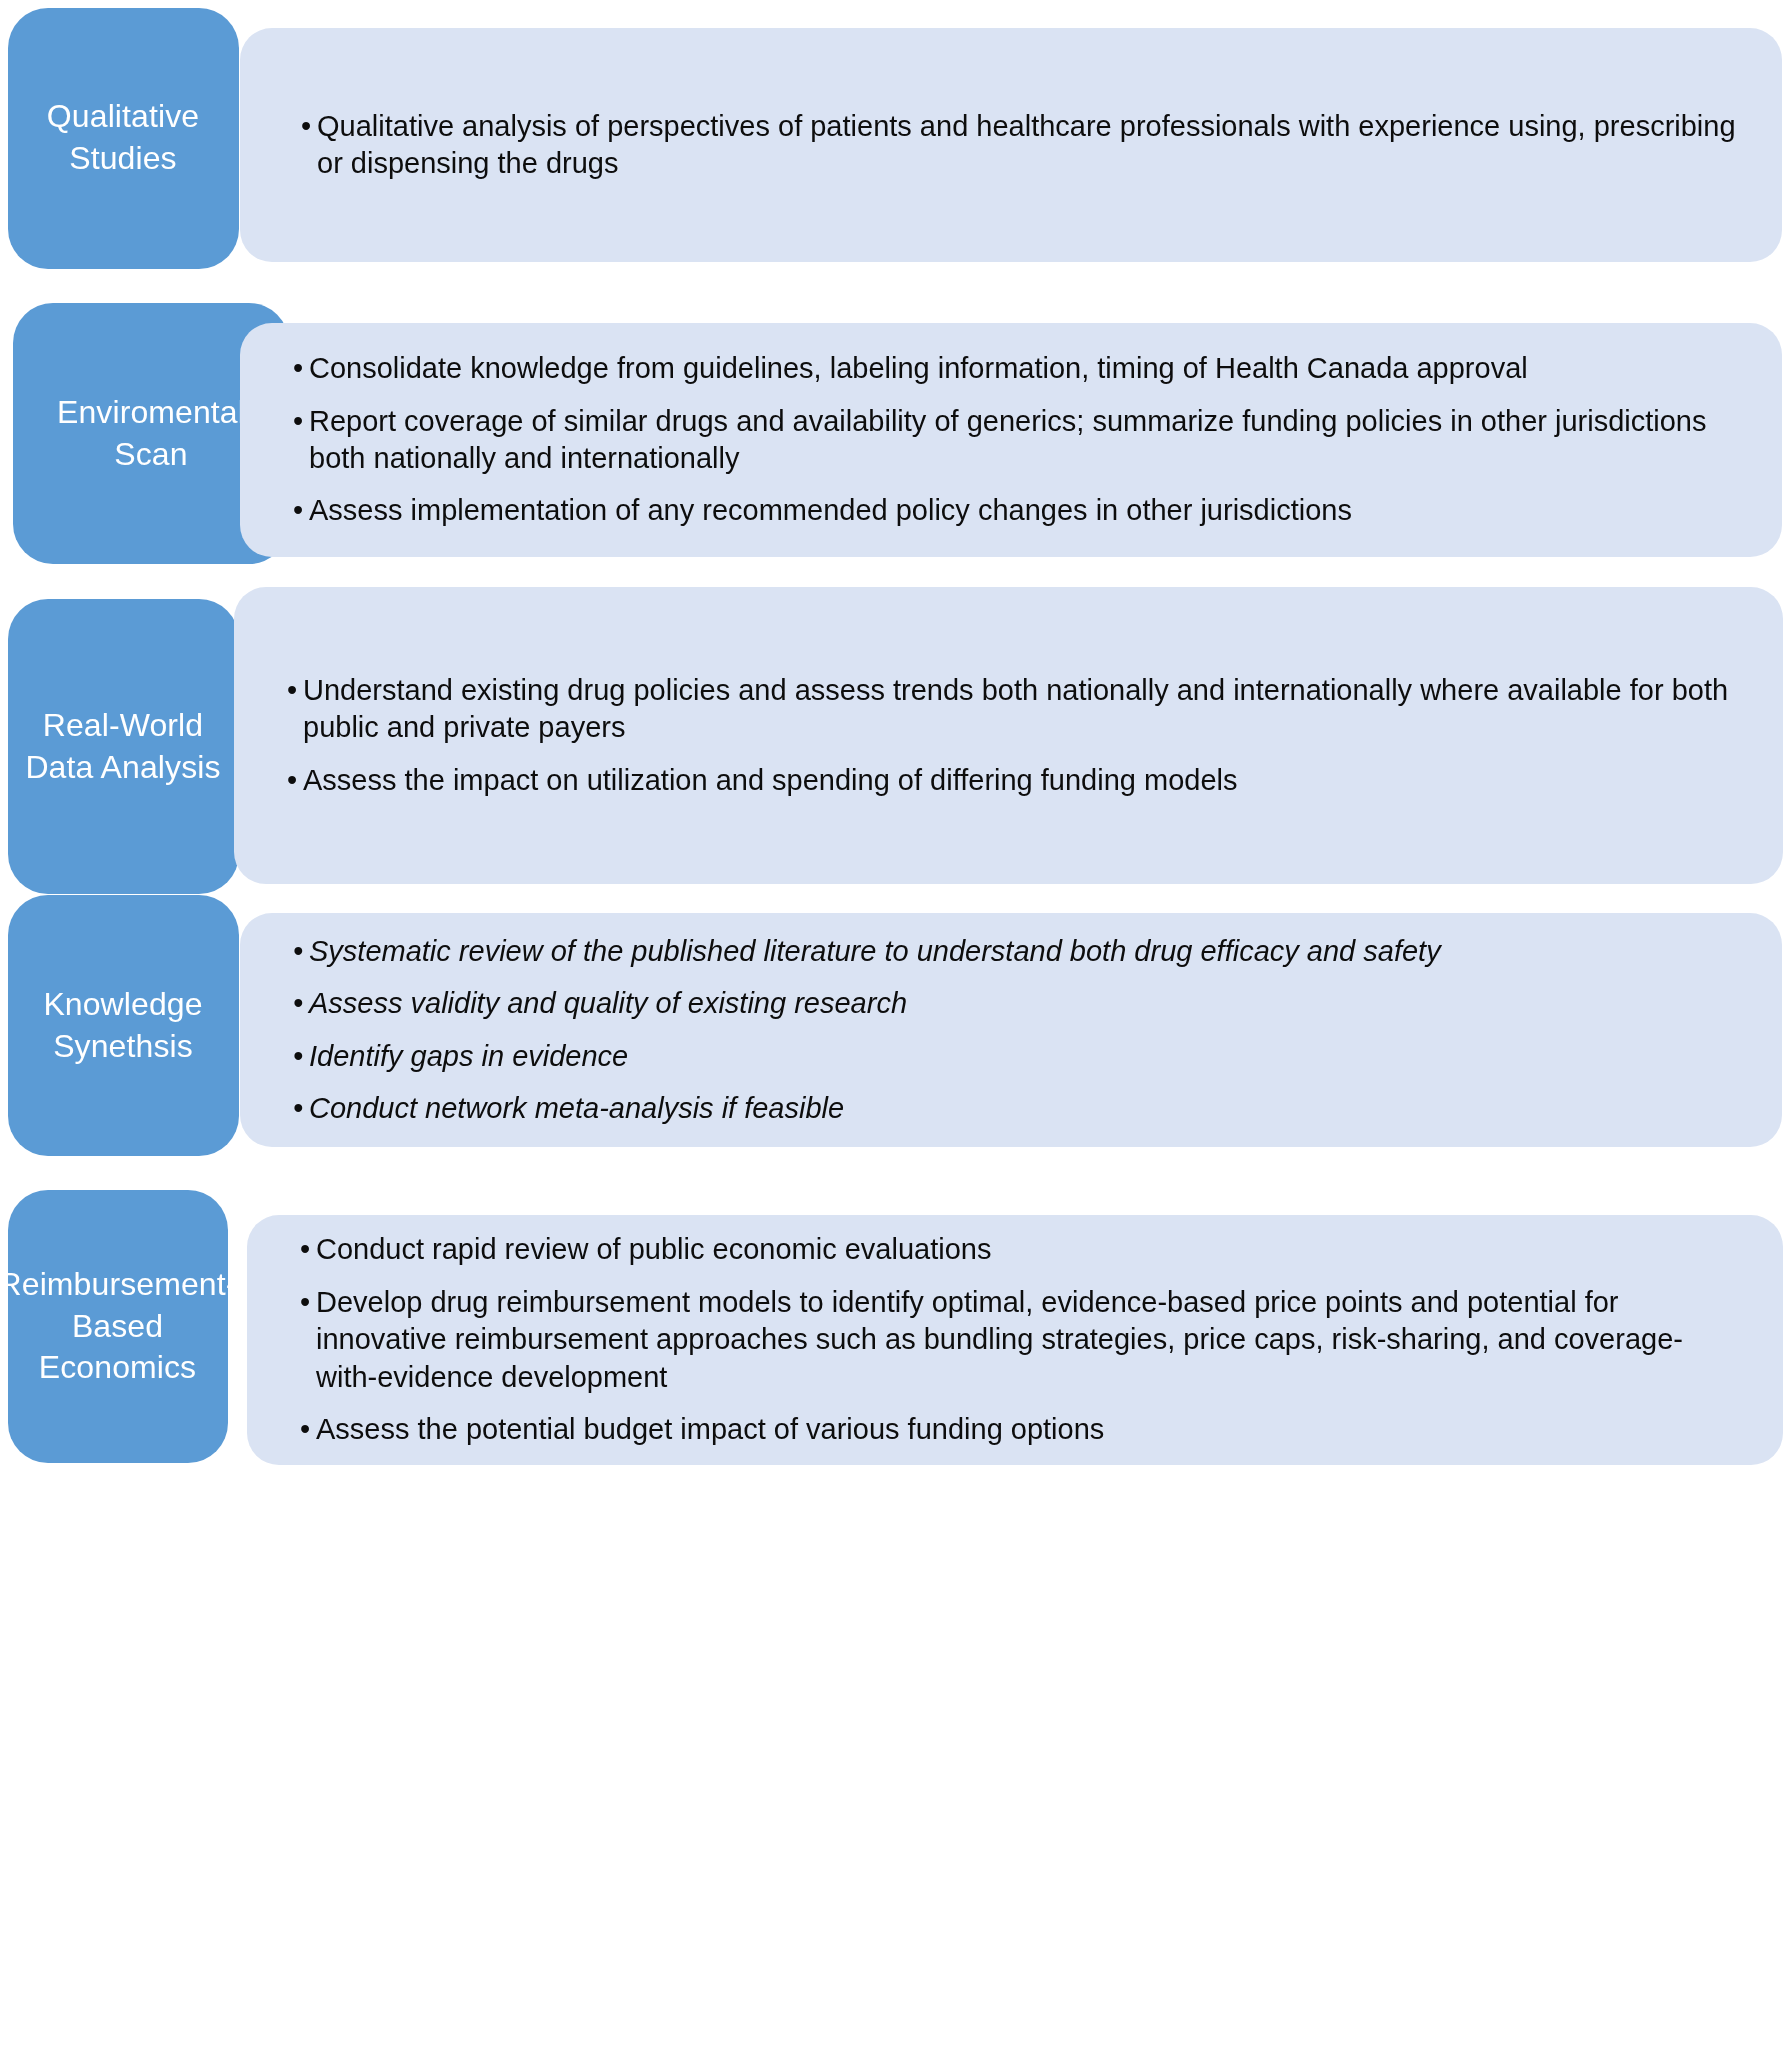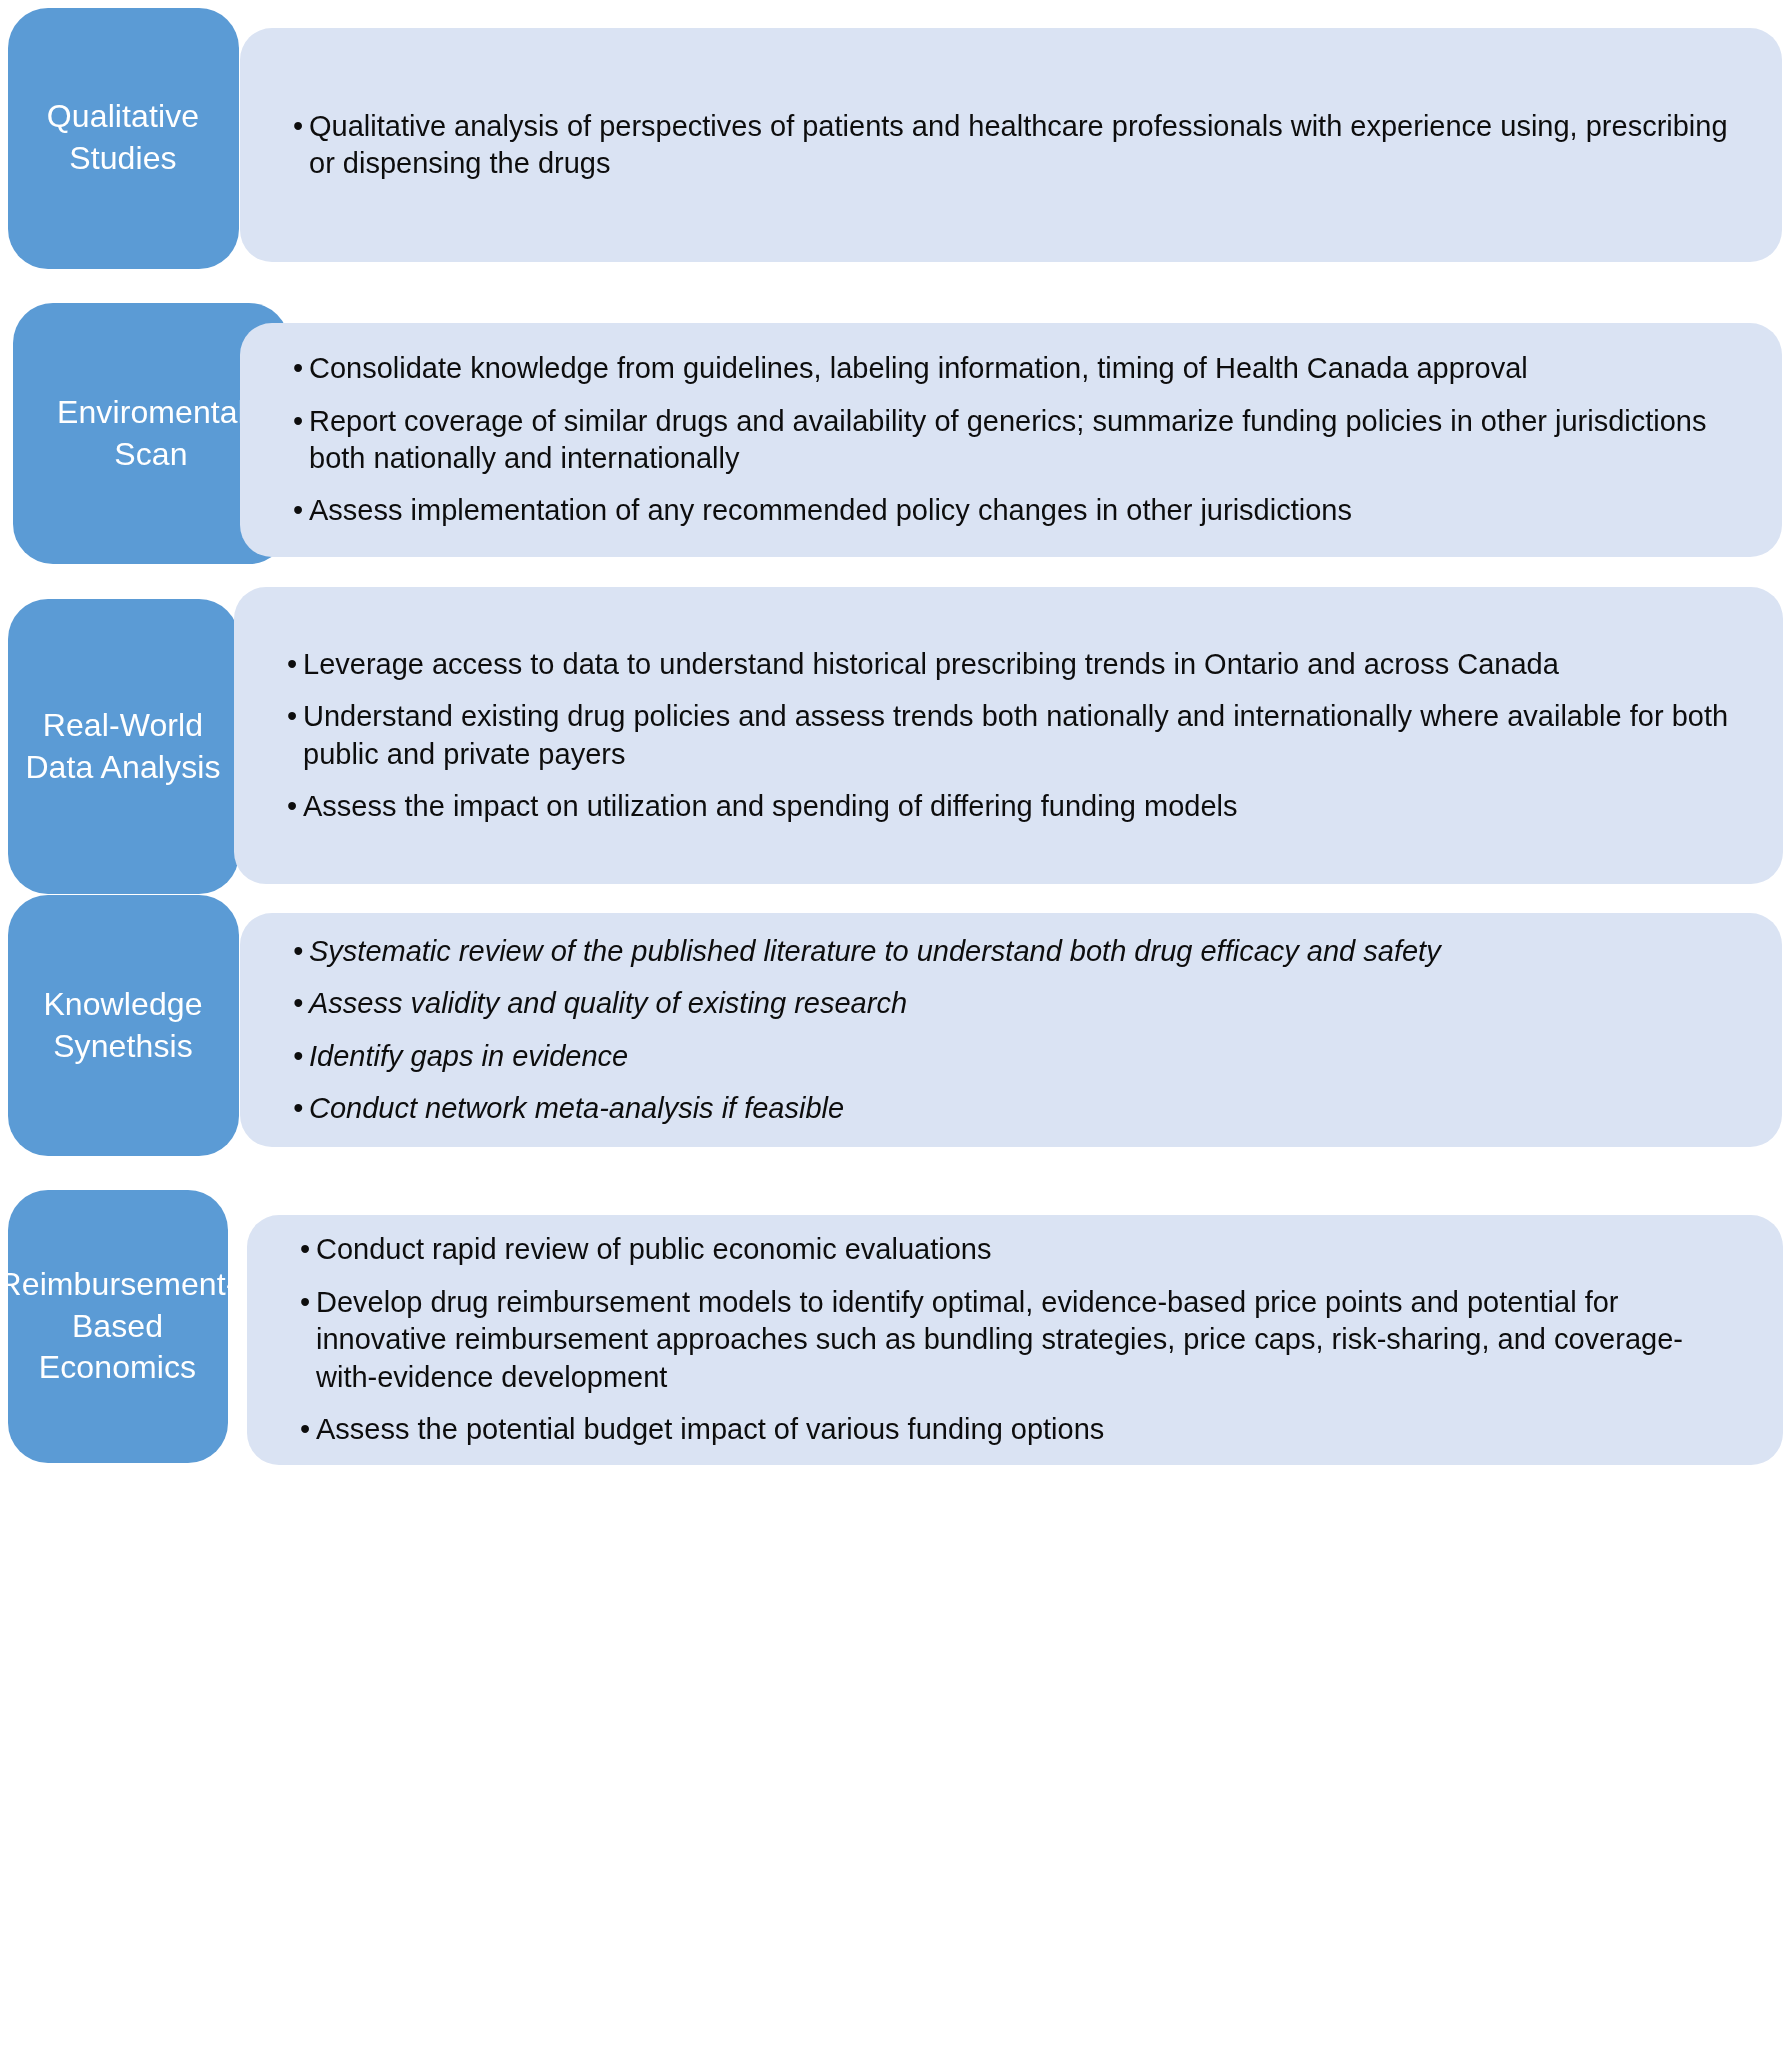--- a/index.html
+++ b/index.html
@@ -72,21 +72,21 @@
     position: absolute;
     left: 0;
     top: 0;
     font-size: 29px;
     line-height: 1.29;
     color: #0d0d0d;
   }
 
   
   #row-0 .label-box   { left: 7.5px;  top: 7.5px;    width: 231px; height: 261px; }
-  #row-0 .content-box { left: 240px; top: 28px;  width: 1542px; height: 234px; }
+  #row-0 .content-box { left: 240px; top: 28px;  width: 1542px; height: 234px; padding-left: 8px; }
 
   #row-1 .label-box   { left: 13px;  top: 303px;  width: 276px; height: 261px; }
   #row-1 .content-box { left: 240px; top: 323px; width: 1542px; height: 234px; }
 
   #row-2 .label-box   { left: 7.5px;  top: 599px;  width: 231px; height: 295px; }
   #row-2 .content-box { left: 234px; top: 587px; width: 1549px; height: 297px; }
 
   #row-3 .label-box   { left: 7.5px;  top: 895px;  width: 231px; height: 261px; }
   #row-3 .content-box { left: 240px; top: 913px; width: 1542px; height: 234px; font-style: italic; }
 
@@ -121,21 +121,20 @@
       </ul>
     </div>
   </div>
 
   <div class="row" id="row-2">
     <div class="label-box">
       <span>Real-World Data Analysis</span>
     </div>
     <div class="content-box">
       <ul class="bullets">
-        <li>Leverage access to data to understand historical prescribing trends in Ontario and across Canada</li>
         <li>Understand existing drug policies and assess trends both nationally and internationally where available for both public and private payers</li>
         <li>Assess the  impact on utilization and spending of differing funding models</li>
       </ul>
     </div>
   </div>
 
   <div class="row" id="row-3">
     <div class="label-box">
       <span>Knowledge Synethsis</span>
     </div>

